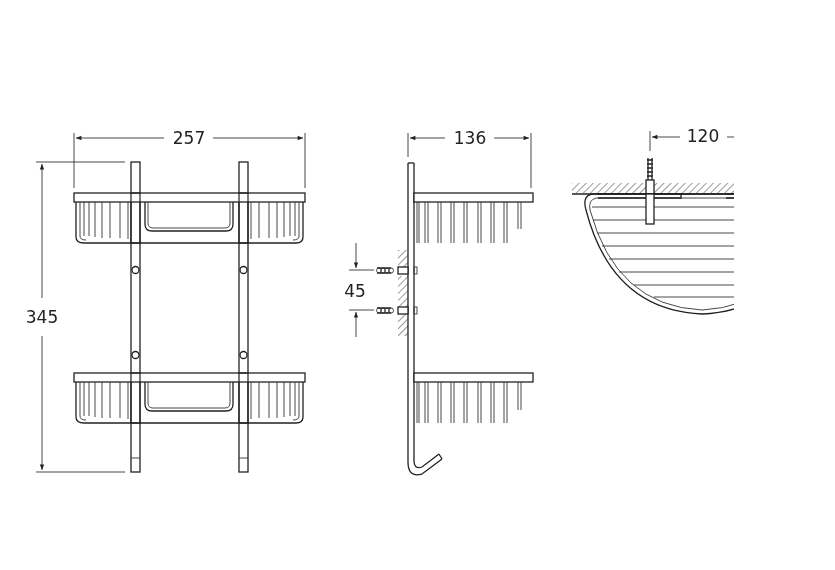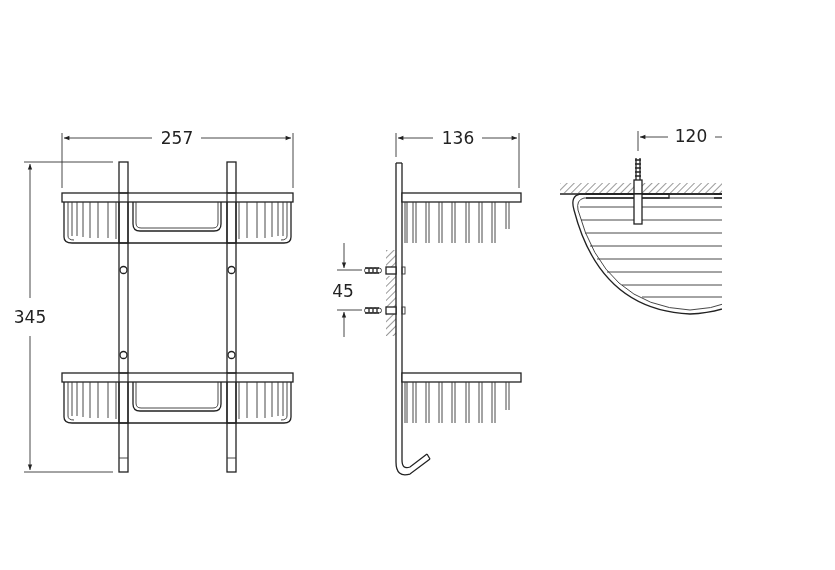--- a/index.html
+++ b/index.html
@@ -1,16 +1,16 @@
 <!DOCTYPE html>
 <html><head>
   <meta charset="utf-8">
   <style>
     html, body { margin:0; padding:0; background:#ffffff; }
-    #canvas { position:relative; width:722px; height:570px; overflow:hidden; background:#fff; }
+    #canvas { position:relative; width:722px; height:570px; overflow:hidden; background:#fff;margin-left:12px; }
     svg { position:absolute; left:0; top:0; }
     .dim-label { font-family:"DejaVu Sans", sans-serif; font-size:17px; fill:#222; }
     .ln { stroke:#222; fill:none; stroke-width:1.3; }
     .thin { stroke:#333; fill:none; stroke-width:0.9; }
     .fillw { fill:#fff; stroke:#222; stroke-width:1.3; }
   </style>
 </head>
 <body>
 
 <div id="canvas">

